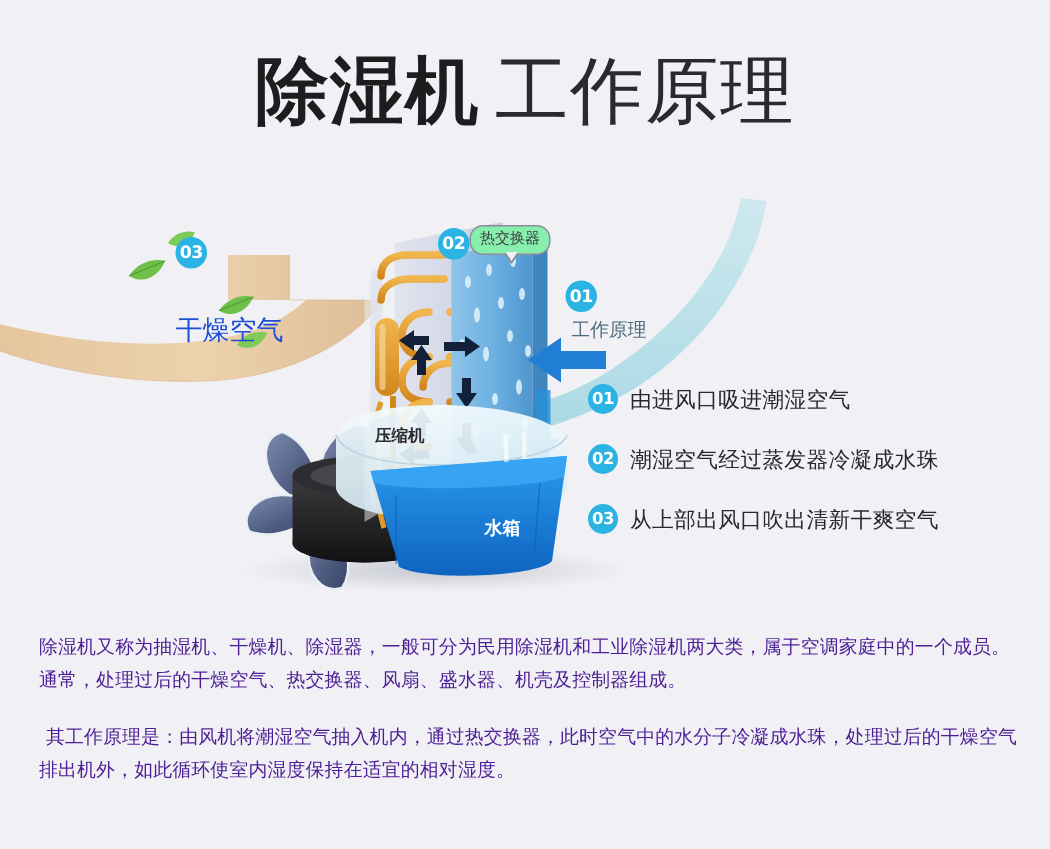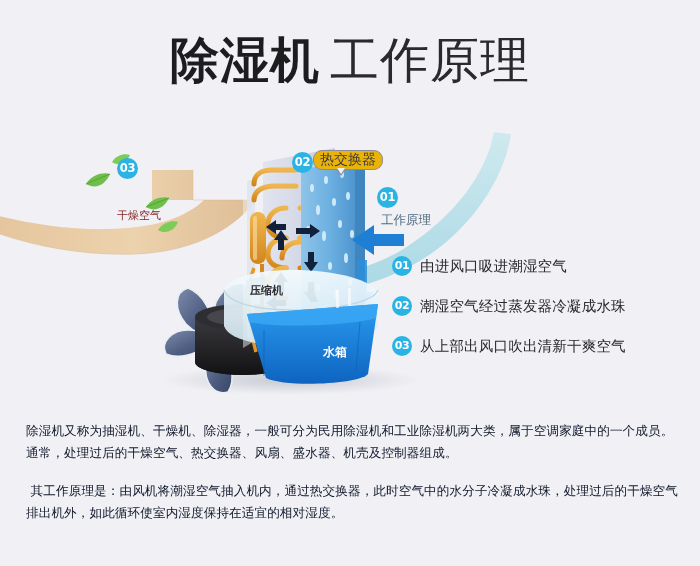--- a/index.html
+++ b/index.html
@@ -77,38 +77,38 @@
 
   
   .art-label {
     position: absolute;
     font-size: 12.5px;
     white-space: nowrap;
   }
   .lbl-dry {
     left: 117px;
     top: 96px;
-    color: #7f1d1d;
-    font-size: 11px;
+    color: #1d4ed8;
+    font-size: 18px;
   }
   .lbl-humid {
     left: 381px;
     top: 100px;
     color: #4f6d80;
     font-size: 12.5px;
   }
   .callout {
     position: absolute;
     left: 313px;
     top: 38px;
     padding: 2px 6px 3px 6px;
     border: 1px solid #8d8d99;
     border-radius: 9px;
-    background: #eab308;
-    font-size: 14px;
+    background: #86efac;
+    font-size: 10px;
     color: #3d3d45;
     white-space: nowrap;
     line-height: 13px;
   }
   .callout::after {
     content: "";
     position: absolute;
     left: 22px;
     bottom: -7px;
     width: 0;
@@ -183,21 +183,21 @@
   .copy {
     position: absolute;
     left: 26px;
     top: 420px;
     width: 652px;
   }
   .copy p {
     margin: 0;
     font-size: 12.6px;
     line-height: 22px;
-    color: #0f172a;
+    color: #4c1d95;
     letter-spacing: 0.1px;
   }
   .copy .para-gap { margin-top: 16px; text-align: right; }
 </style>
 </head>
 <body>
 
 <div id="infographic">
 
   <div class="title-wrap">

